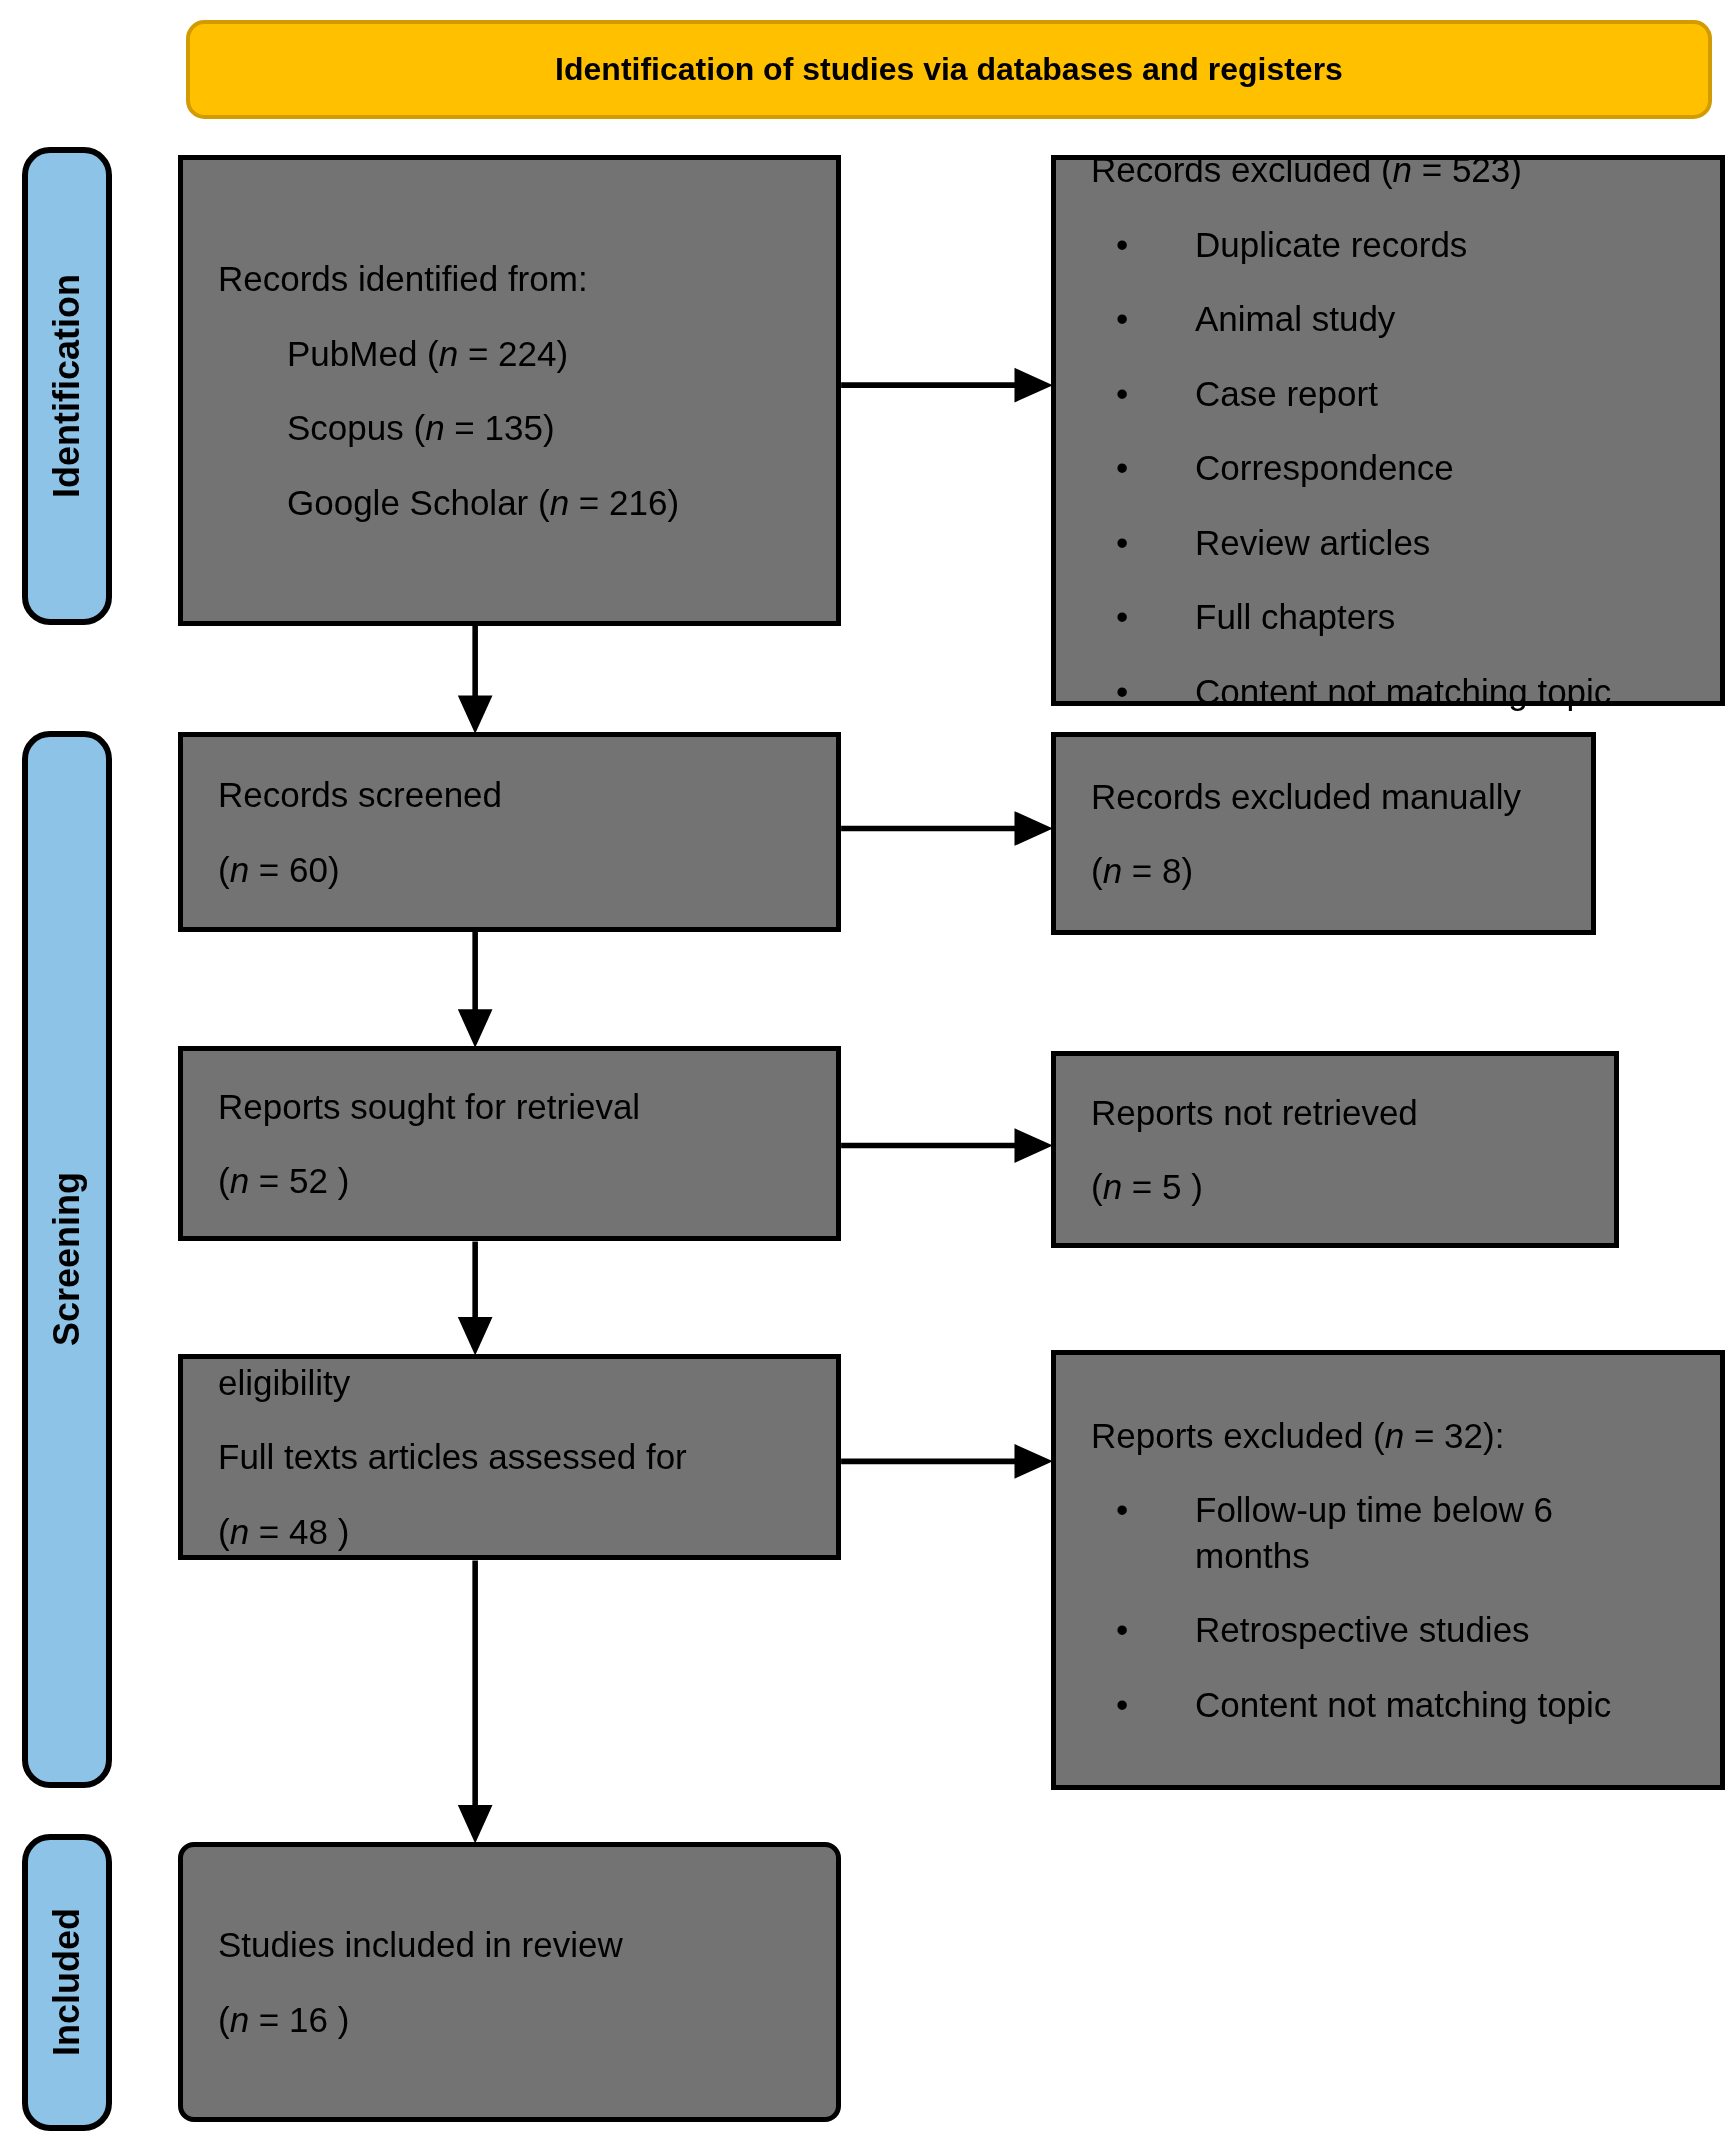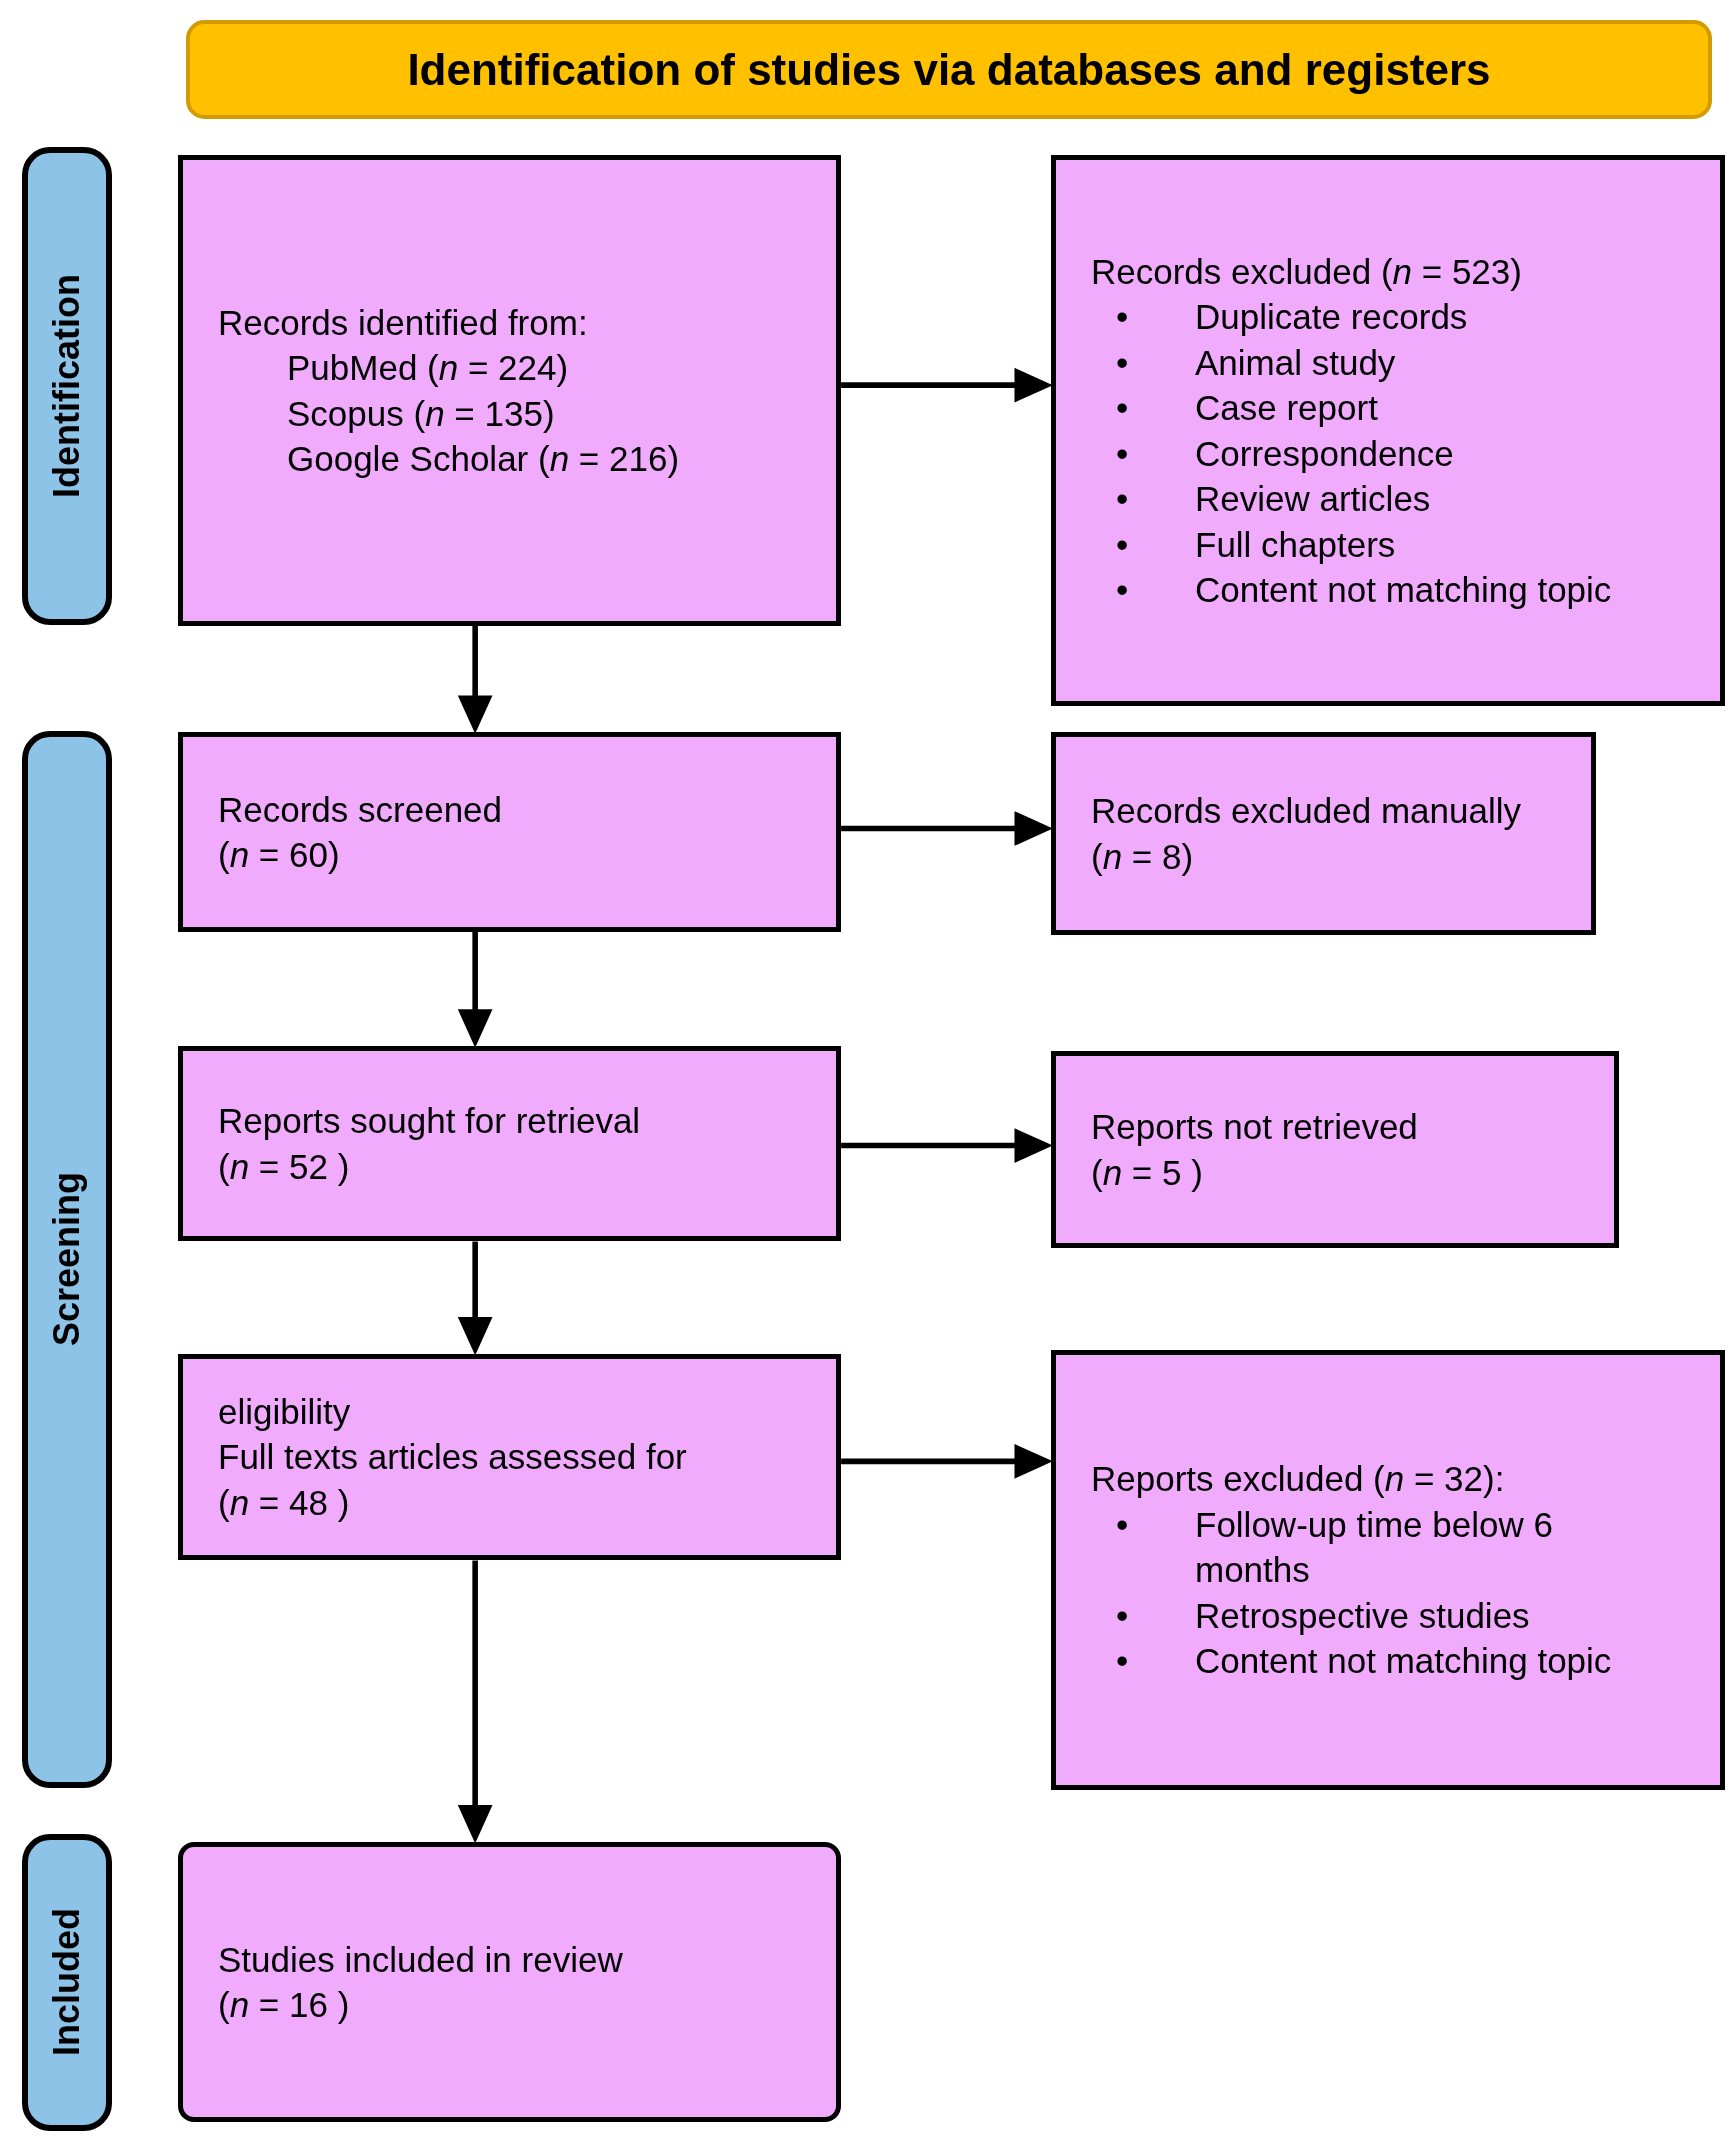--- a/index.html
+++ b/index.html
@@ -15,21 +15,21 @@
   
   .banner {
     position: absolute;
     left: 186px; top: 20.4px;
     width: 1526px; height: 99px;
     background: #FFC000;
     border: 4.3px solid #D29B00;
     border-radius: 18.6px;
     box-sizing: border-box;
     display: flex; align-items: center; justify-content: center;
-    font-size: 44px; font-weight: bold;
+    font-size: 32px; font-weight: bold;
   }
 
   
   .stage {
     position: absolute;
     left: 22px; width: 90px;
     background: #8EC3E8;
     border: 6.2px solid #000000;
     border-radius: 28px;
     box-sizing: border-box;
@@ -41,26 +41,26 @@
     font-size: 36px; font-weight: bold;
     white-space: nowrap;
   }
   #stage-identification { top: 147px;  height: 478px; }
   #stage-screening      { top: 731px; height: 1057px; }
   #stage-included       { top: 1834px; height: 297px; }
 
   
   .box {
     position: absolute;
-    background: #f0abfc;
+    background: #737373;
     border: 5px solid #000000;
     box-sizing: border-box;
     display: flex; flex-direction: column; justify-content: center;
     padding: 15px 22px 15px 35px;
-    font-size: 35px; line-height: 1.3;
+    font-size: 35px; line-height: 1.3; gap: 29px;
   }
   #b1 { left: 178px;  top: 155px;  width: 663px; height: 471px; }
   #b2 { left: 178px;  top: 732px; width: 663px; height: 200px; }
   #b3 { left: 178px;  top: 1046px; width: 663px; height: 195px; }
   #b4 { left: 178px;  top: 1354px; width: 663px; height: 206px; }
   #b5 { left: 178px;  top: 1842px; width: 663px; height: 280px; border-radius: 16px; }
   #r1 { left: 1051px; top: 155px;  width: 674px; height: 551px; }
   #r2 { left: 1051px; top: 732px; width: 545px; height: 203px; }
   #r3 { left: 1051px; top: 1051px; width: 568px; height: 197px; }
   #r4 { left: 1051px; top: 1350px; width: 674px; height: 440px; }

